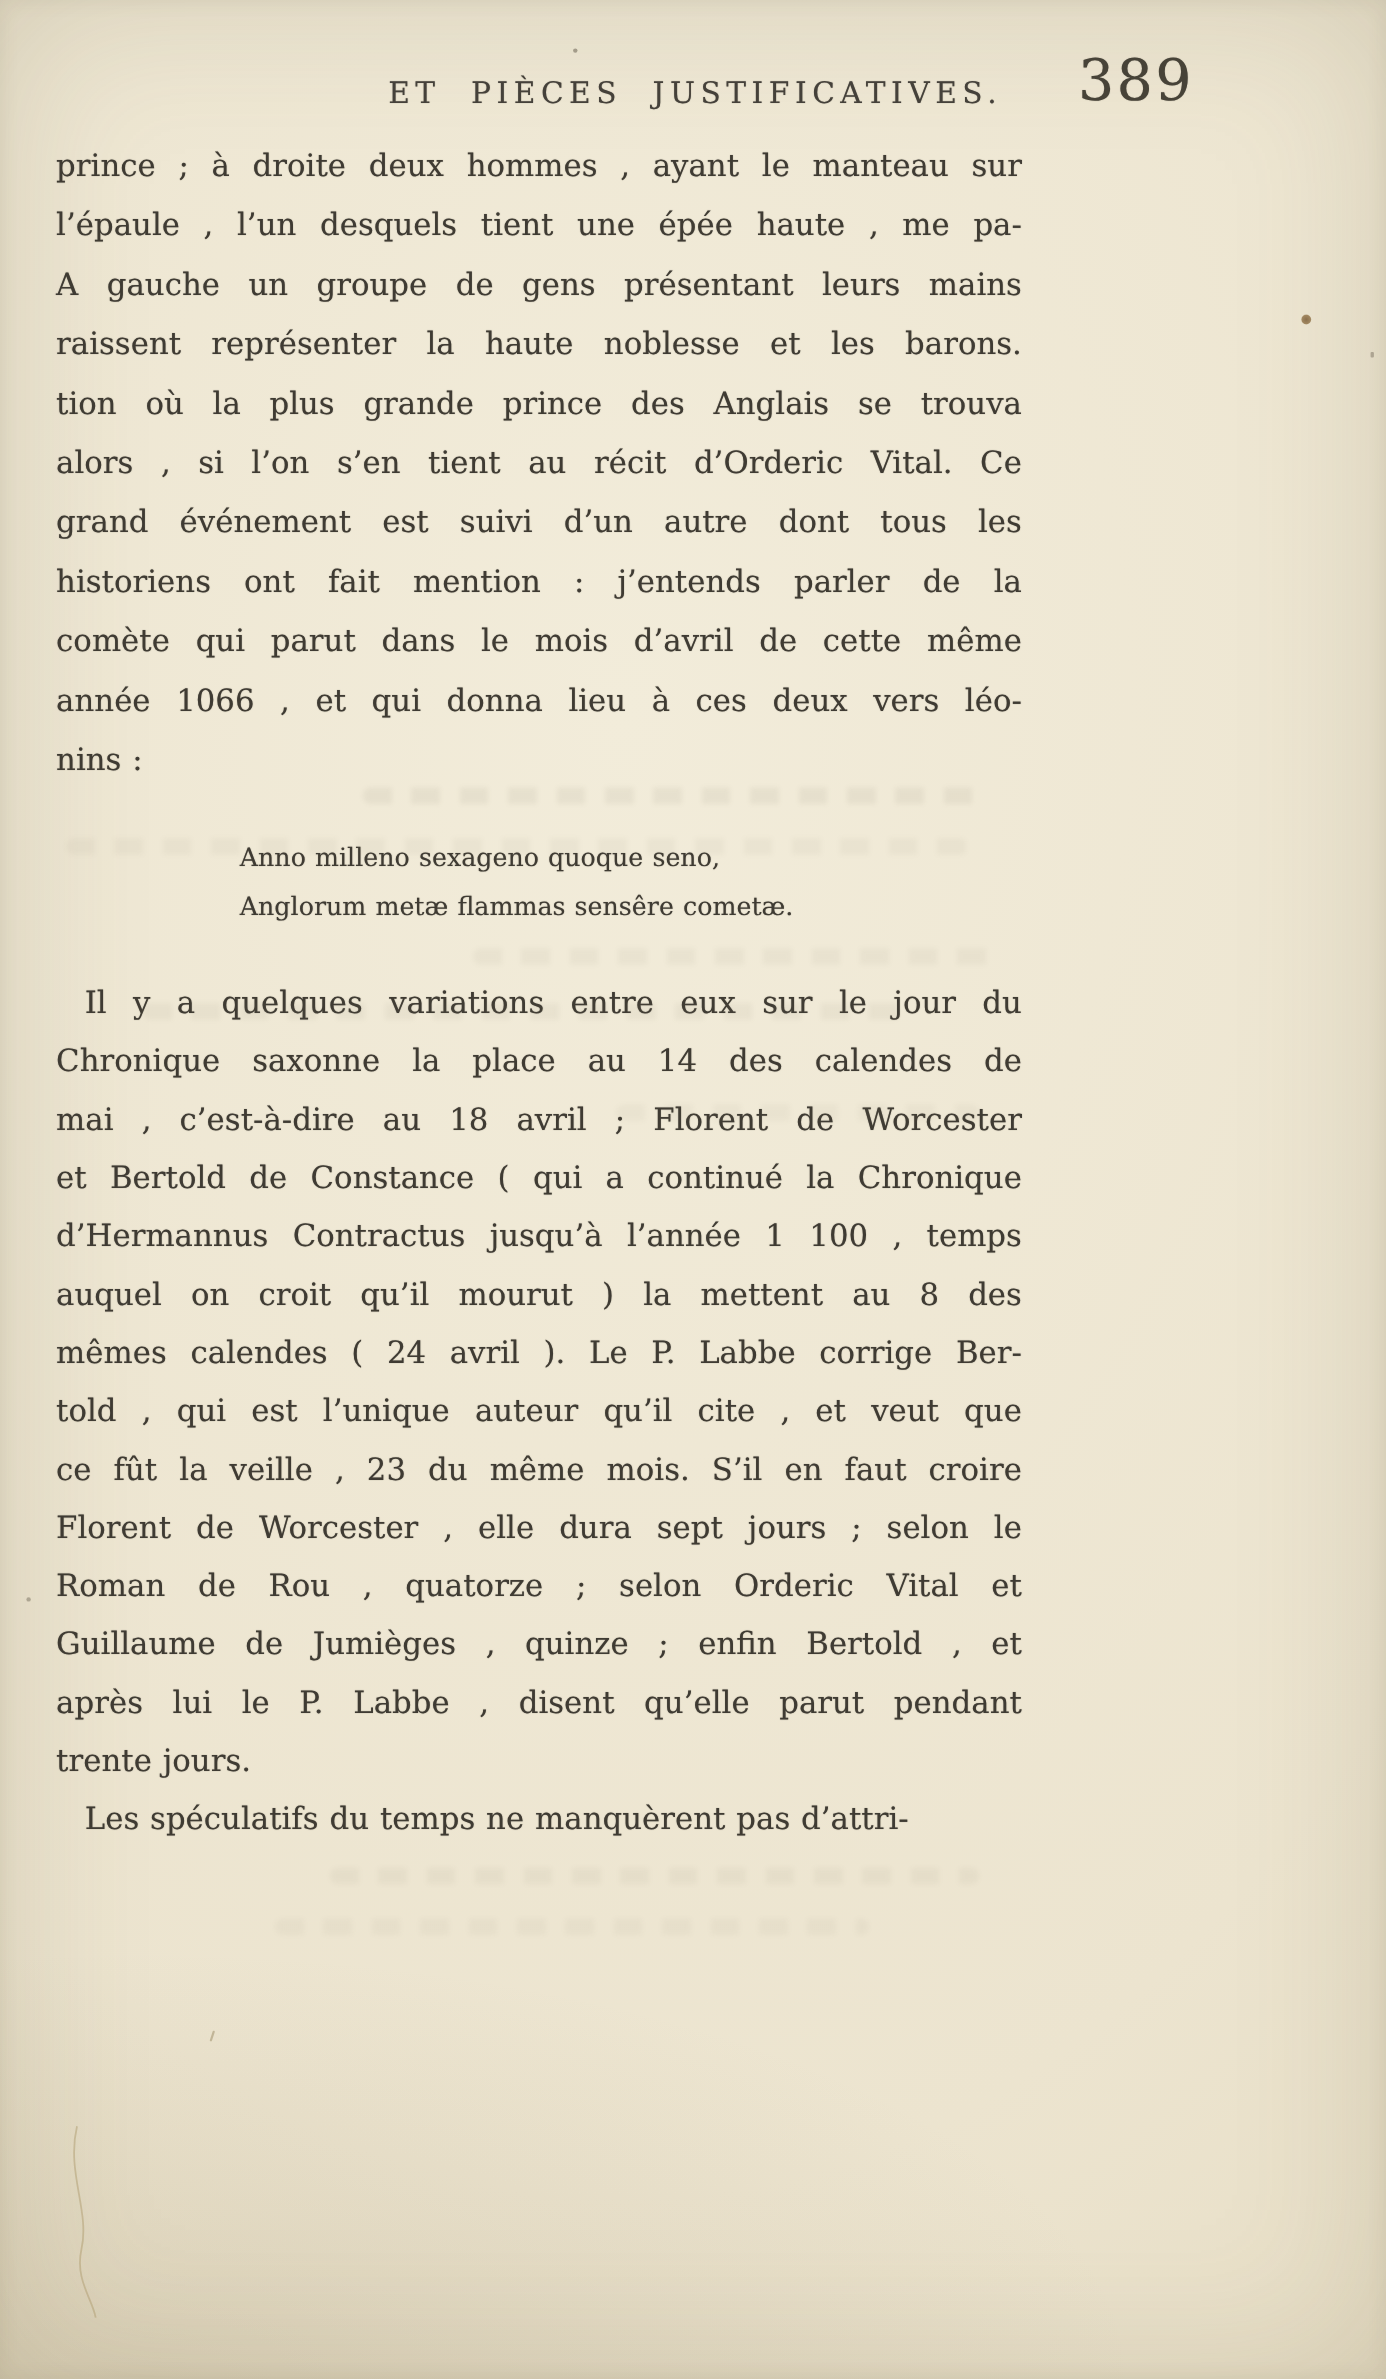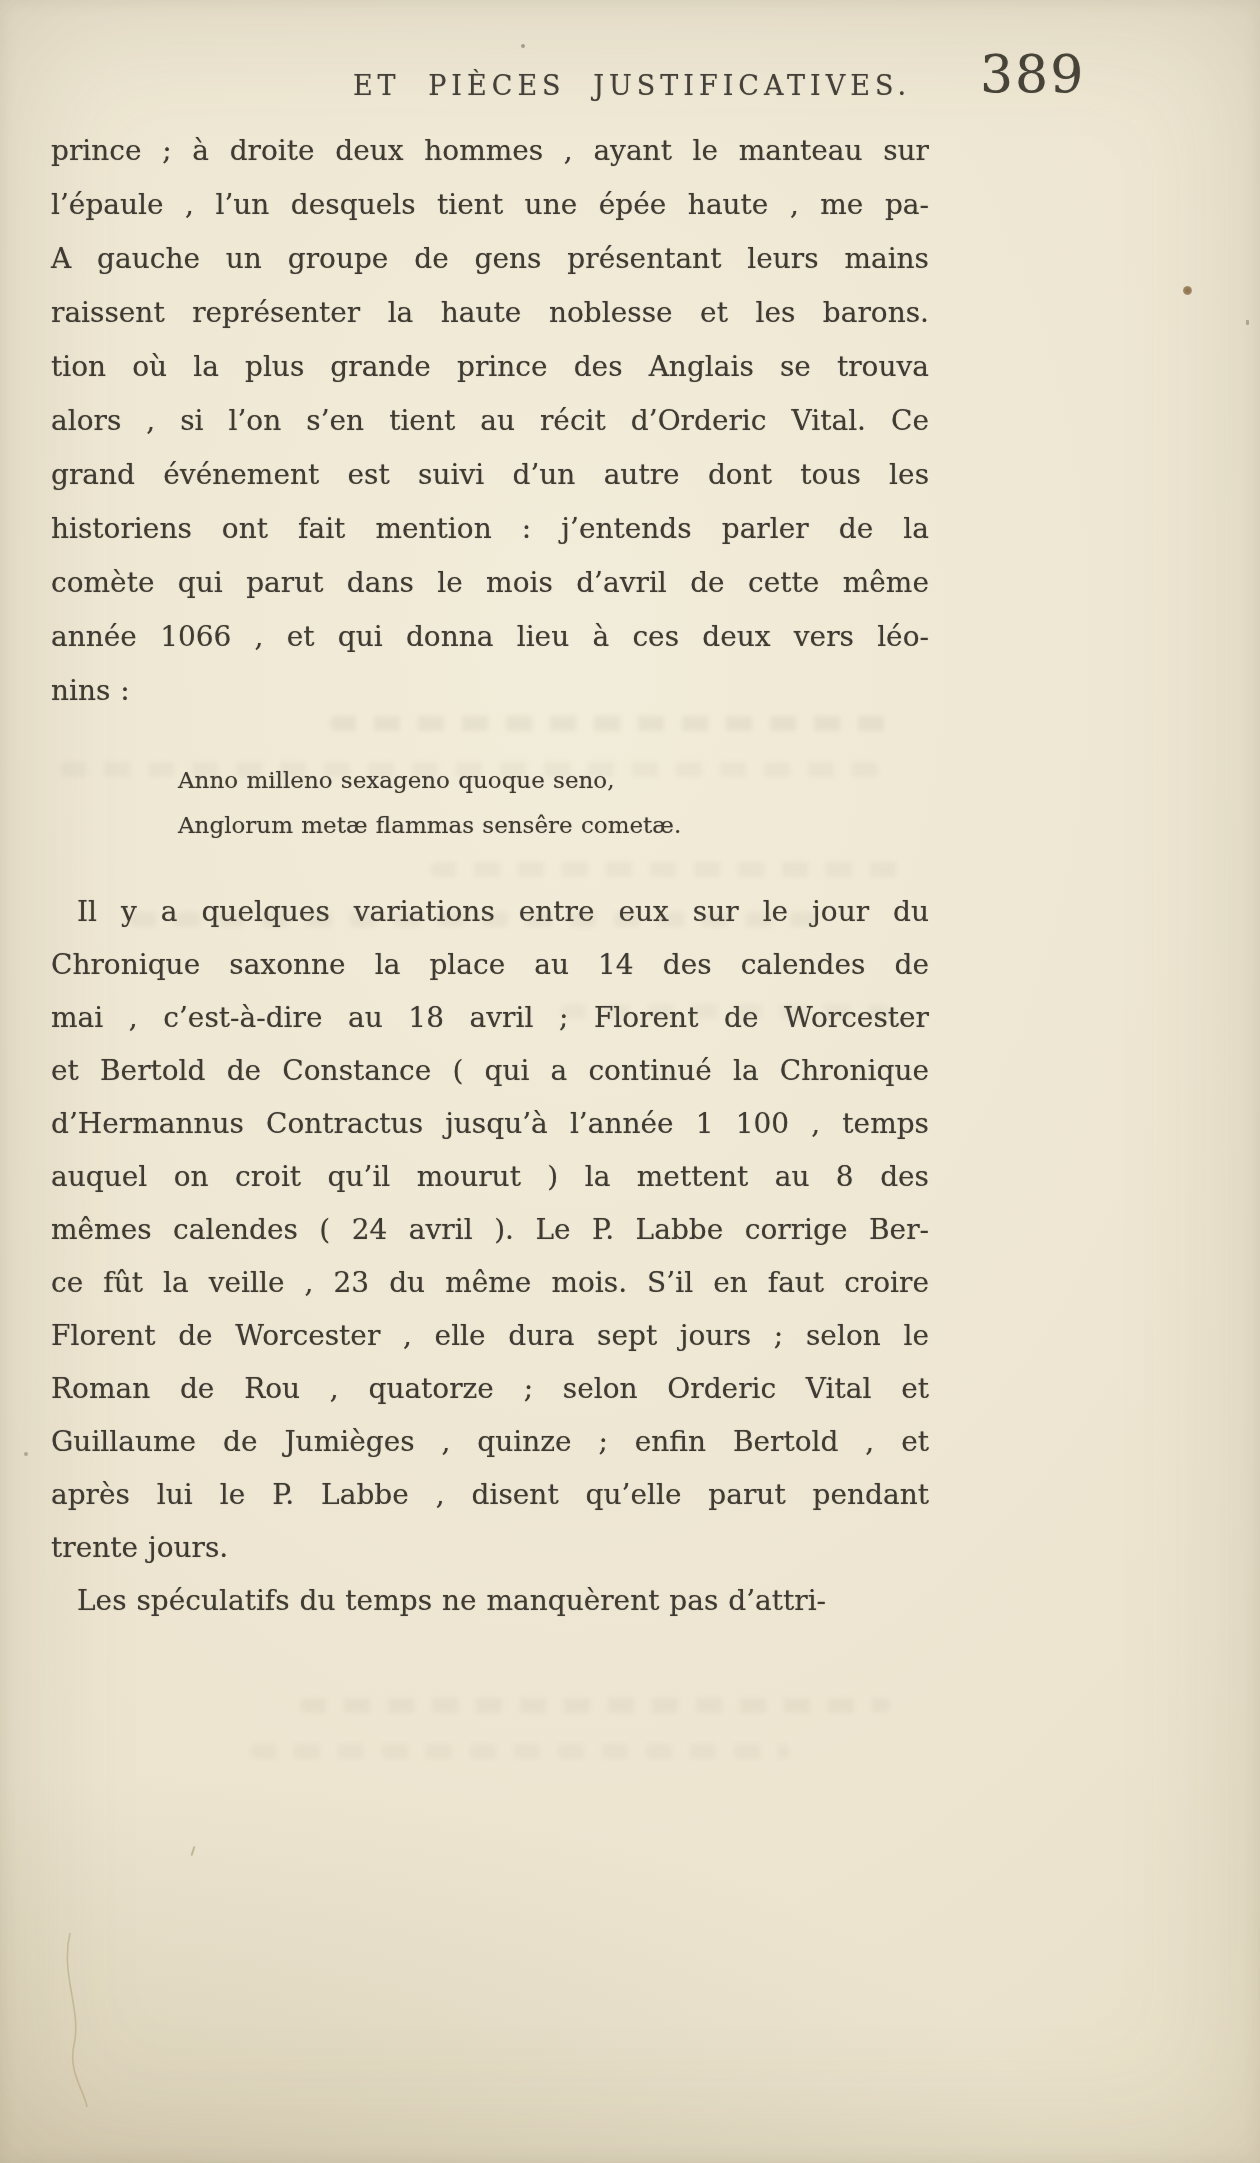--- a/index.html
+++ b/index.html
@@ -50,21 +50,21 @@
   }
   .para-2 .line, .para-3 .line { height: 53px; line-height: 53px; }
   .line.no-justify { text-align: center; text-align-last: left; }
   .line.indent { text-indent: 26px; }
   .verse {
     margin-top: 40px; margin-bottom: 37px; margin-left: 127px;
     font-size: 23px;
   }
   .verse .vline {
     height: 45px; line-height: 45px;
-    text-align: center; text-align-last: left;
+    text-align: center; text-align-last: left; margin-left: 40px;
   }
   
   .speck { position: absolute; border-radius: 50%; }
   .speck-brown {
     left: 1183px; top: 286px; width: 9px; height: 9px;
     background: radial-gradient(circle, #7a5c36 0%, #93764c 60%, rgba(147,118,76,0) 100%);
     opacity: 0.85;
   }
   .speck-head { left: 521px; top: 44px; width: 4px; height: 4px; background: #6b6353; opacity: 0.55; }
   .speck-left { left: 24px; top: 1452px; width: 4px; height: 4px; background: #6b6353; opacity: 0.45; }
@@ -120,20 +120,21 @@
     </div>
 
     <div class="para para-2">
       <div class="line indent">Il y a quelques variations entre eux sur le jour du</div>
       <div class="line">Chronique saxonne la place au 14 des calendes de</div>
       <div class="line">mai , c’est-à-dire au 18 avril ; Florent de Worcester</div>
       <div class="line">et Bertold de Constance ( qui a continué la Chronique</div>
       <div class="line">d’Hermannus Contractus jusqu’à l’année 1 100 , temps</div>
       <div class="line">auquel on croit qu’il mourut ) la mettent au 8 des</div>
       <div class="line">mêmes calendes ( 24 avril ). Le P. Labbe corrige Ber-</div>
+      <div class="line">told , qui est l’unique auteur qu’il cite , et veut que</div>
       <div class="line">ce fût la veille , 23 du même mois. S’il en faut croire</div>
       <div class="line">Florent de Worcester , elle dura sept jours ; selon le</div>
       <div class="line">Roman de Rou , quatorze ; selon Orderic Vital et</div>
       <div class="line">Guillaume de Jumièges , quinze ; enfin Bertold , et</div>
       <div class="line">après lui le P. Labbe , disent qu’elle parut pendant</div>
       <div class="line no-justify">trente jours.</div>
     </div>
 
     <div class="para para-3">
       <div class="line indent no-justify">Les spéculatifs du temps ne manquèrent pas d’attri-</div>

